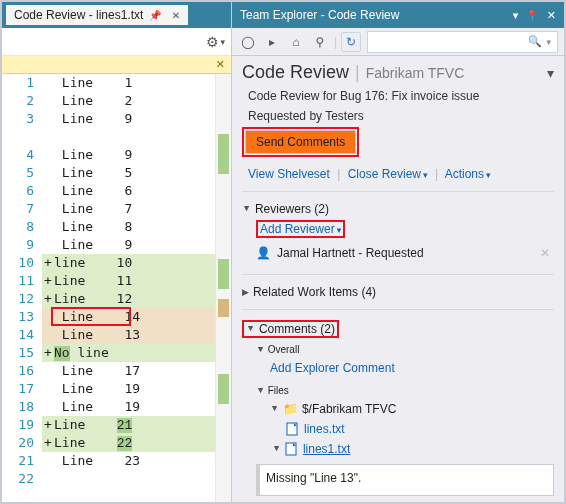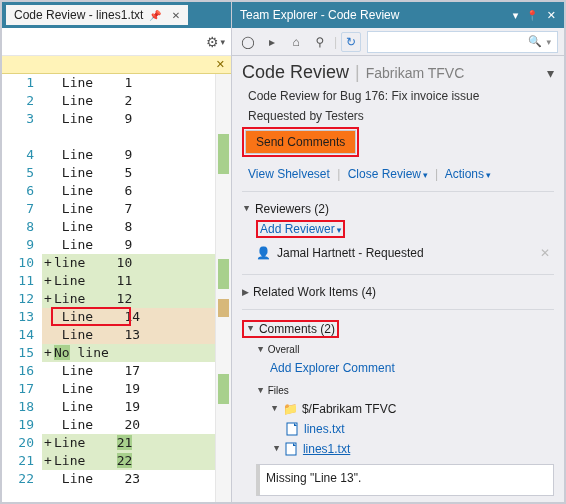--- a/index.html
+++ b/index.html
@@ -14,21 +14,21 @@
   .left-toolbar { height: 28px; display: flex; align-items: center; justify-content: flex-end; padding-right: 6px; background: #fff; border-bottom: 1px solid #e6e6e6; }
   .gear { font-size: 14px; color: #555; }
   .yellow-bar { height: 18px; background: #fff3b8; display: flex; align-items: center; justify-content: flex-end; padding-right: 6px; border-bottom: 1px solid #e2d37e; }
   .yellow-bar span { font-size: 11px; color: #8a6d00; }
   .editor-wrap { flex: 1; display: flex; position: relative; }
   .gutter { width: 40px; text-align: right; padding-right: 8px; color: #2b91af; background: #fff; font-family: Consolas, monospace; font-size: 13px; line-height: 18px; }
   .code-col { flex: 1; font-family: Consolas, monospace; font-size: 13px; line-height: 18px; background: #fff; position: relative; }
   .code-row { display: flex; height: 18px; white-space: pre; }
   .sign { width: 12px; text-align: center; }
   .bg-green { background: #ddecc9; }
-  .bg-greenH { background: #a8d08d; }
+  .bg-greenH { background: #a8d08d; font-family: Liberation Mono, monospace; }
   .bg-brown { background: #f1e0c5; }
   .txt { padding-left: 0; }
   .red-box { position: absolute; border: 2px solid #e81123; pointer-events: none; }
   .mapbar { width: 16px; background: #f5f5f5; border-left: 1px solid #e6e6e6; position: relative; }
   .map-seg { position: absolute; left: 2px; right: 2px; background: #a8d08d; }
   
   .right { flex: 1; display: flex; flex-direction: column; background: #eeeef2; }
   .te-title { height: 26px; background: #3680a0; color: #fff; display: flex; align-items: center; padding: 13px 8px; justify-content: space-between; }
   .te-title-r { display: flex; gap: 8px; align-items: center; font-size: 11px; }
   .te-toolbar { height: 28px; background: #eeeef2; display: flex; align-items: center; padding: 0 6px; gap: 6px; border-bottom: 1px solid #c9cbd4; }
@@ -119,21 +119,20 @@
           <div class="code-row"><span class="sign"> </span><span class="txt"> Line    9</span></div>
           <div class="code-row bg-green"><span class="sign">+</span><span class="txt">line    10</span></div>
           <div class="code-row bg-green"><span class="sign">+</span><span class="txt">Line    11</span></div>
           <div class="code-row bg-green"><span class="sign">+</span><span class="txt">Line    12</span></div>
           <div class="code-row bg-brown"><span class="sign"> </span><span class="txt"> Line    14</span></div>
           <div class="code-row bg-brown"><span class="sign"> </span><span class="txt"> Line    13</span></div>
           <div class="code-row bg-green"><span class="sign">+</span><span class="txt"><span class="bg-greenH">No</span> line</span></div>
           <div class="code-row"><span class="sign"> </span><span class="txt"> Line    17</span></div>
           <div class="code-row"><span class="sign"> </span><span class="txt"> Line    19</span></div>
           <div class="code-row"><span class="sign"> </span><span class="txt"> Line    19</span></div>
-          <div class="code-row"><span class="sign"> </span><span class="txt"> Line    20</span></div>
           <div class="code-row bg-green"><span class="sign">+</span><span class="txt">Line    <span class="bg-greenH">21</span></span></div>
           <div class="code-row bg-green"><span class="sign">+</span><span class="txt">Line    <span class="bg-greenH">22</span></span></div>
           <div class="code-row"><span class="sign"> </span><span class="txt"> Line    23</span></div>
       <div class="red-box" style="top:233px; left:9px; width:80px; height:19px;"></div>
         </div>
       <div class="mapbar">
         <div class="map-seg" style="top:60px; height:40px;"></div>
         <div class="map-seg" style="top:185px; height:30px;"></div>
         <div class="map-seg" style="top:225px; height:18px; background:#d7b87a;"></div>
         <div class="map-seg" style="top:300px; height:30px;"></div>

